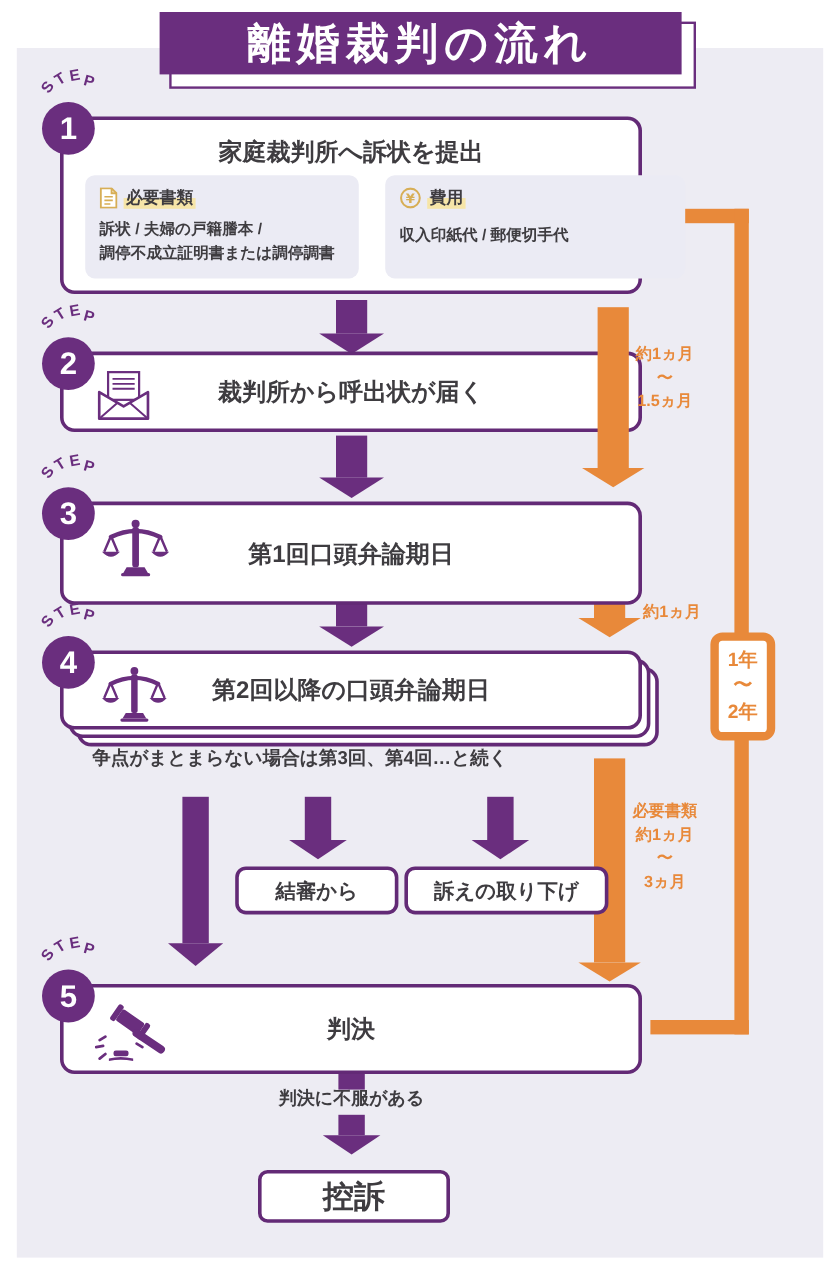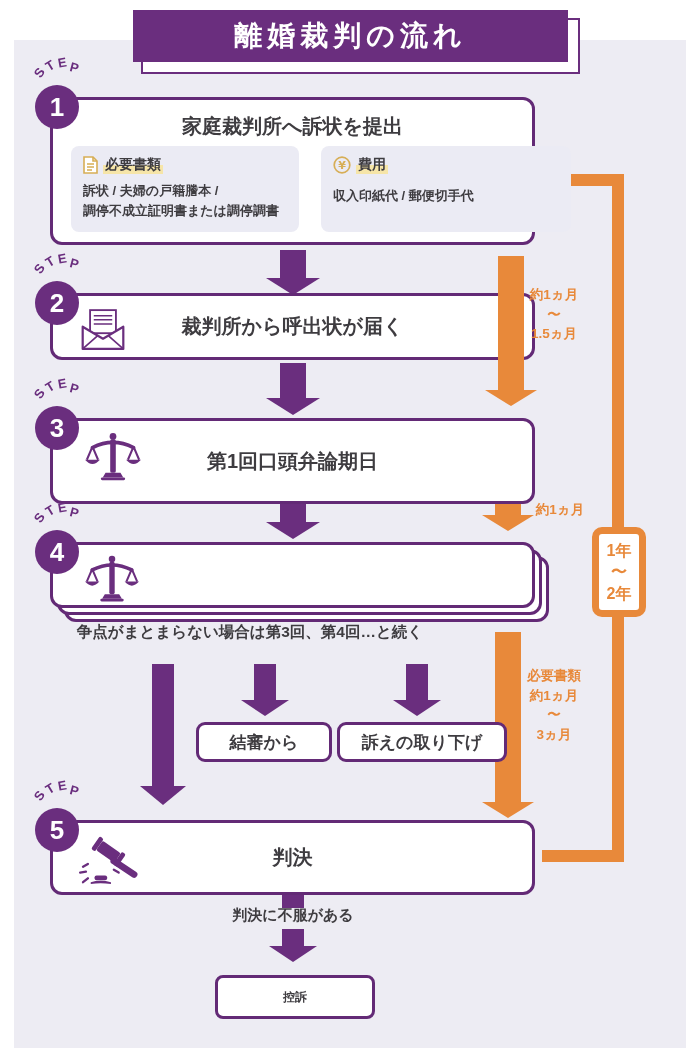--- a/index.html
+++ b/index.html
@@ -17,21 +17,21 @@
     position:relative;width:700px;height:1055px;background:#fff;overflow:hidden;
     font-family:"Liberation Sans","DejaVu Sans",sans-serif;color:var(--ink);
   }
   .panel{position:absolute;left:14px;top:40px;width:672px;height:1008px;background:var(--bg);}
 
   
   .banner-back{position:absolute;left:141px;top:18px;width:435px;height:52px;
     background:#fff;border:2px solid var(--purple);z-index:2;}
   .banner{position:absolute;left:133px;top:10px;width:435px;height:52px;background:var(--purple);
     color:#fff;display:flex;align-items:center;justify-content:center;
-    font-size:28px;font-weight:bold;letter-spacing:5px;z-index:3;}
+    font-size:36px;font-weight:bold;letter-spacing:5px;z-index:3;}
 
   
   .box{position:absolute;background:#fff;border:3px solid var(--purple-border);border-radius:12px;
     box-sizing:border-box;z-index:3;display:flex;align-items:center;justify-content:center;}
   .box-title{font-size:20px;font-weight:bold;color:var(--ink);}
   .box1{left:50px;top:97px;width:485px;height:148px;display:block;}
   .box1 .box-title{position:absolute;left:0;top:13px;width:100%;text-align:center;}
   .box2{left:50px;top:293px;width:485px;height:67px;}
   .box3{left:50px;top:418px;width:485px;height:86px;}
   .box4{left:50px;top:542px;width:485px;height:66px;}
@@ -89,21 +89,21 @@
 
   
   .note{position:absolute;font-weight:bold;color:var(--ink);text-align:center;z-index:3;}
   .note1{left:50px;top:622px;width:400px;font-size:15.5px;}
   .note2{left:173px;top:906px;width:240px;font-size:15px;}
   .minibox{position:absolute;background:#fff;border:3px solid var(--purple-border);border-radius:9px;
     box-sizing:border-box;display:flex;align-items:center;justify-content:center;
     font-size:17px;font-weight:bold;color:var(--ink);z-index:3;}
   .mb1{left:196px;top:722px;width:136px;height:40px;}
   .mb2{left:337px;top:722px;width:170px;height:40px;}
-  .mb3{left:215px;top:975px;width:160px;height:44px;font-size:12px;border-radius:8px;}
+  .mb3{left:215px;top:975px;width:160px;height:44px;font-size:26px;border-radius:8px;}
 
   .ontop{z-index:5;}
 </style>
 </head>
 <body>
 
 <div class="stage">
   <div class="panel"></div>
 
   <div class="oline" style="left:536px;top:174px;width:88px;height:12px;"></div>
@@ -229,20 +229,21 @@
       <circle cx="30" cy="5" r="3.6" fill="#6a2e7e"></circle>
       <path d="M8,17 Q30,6 52,17" fill="none" stroke="#6a2e7e" stroke-width="4" stroke-linecap="round"></path>
       <rect x="27" y="8" width="6" height="36" rx="2" fill="#6a2e7e"></rect>
       <path d="M8,16 L2,30 M8,16 L14,30" stroke="#6a2e7e" stroke-width="2.2"></path>
       <path d="M0,30 Q8,39 16,30 Z" fill="#6a2e7e"></path>
       <path d="M52,16 L46,30 M52,16 L58,30" stroke="#6a2e7e" stroke-width="2.2"></path>
       <path d="M44,30 Q52,39 60,30 Z" fill="#6a2e7e"></path>
       <path d="M22,44 h16 l3,5 h-22 z" fill="#6a2e7e"></path>
       <rect x="17" y="49" width="26" height="3" rx="1.5" fill="#6a2e7e"></rect>
     </svg>
+    <div class="box-title">第2回以降の口頭弁論期日</div>
   </div>
   <div class="note note1">争点がまとまらない場合は第3回、第4回…と続く</div>
 
   <div class="minibox mb1">
     <span>結審から</span>
   </div>
   <div class="minibox mb2">
     <span>訴えの取り下げ</span>
   </div>
 

